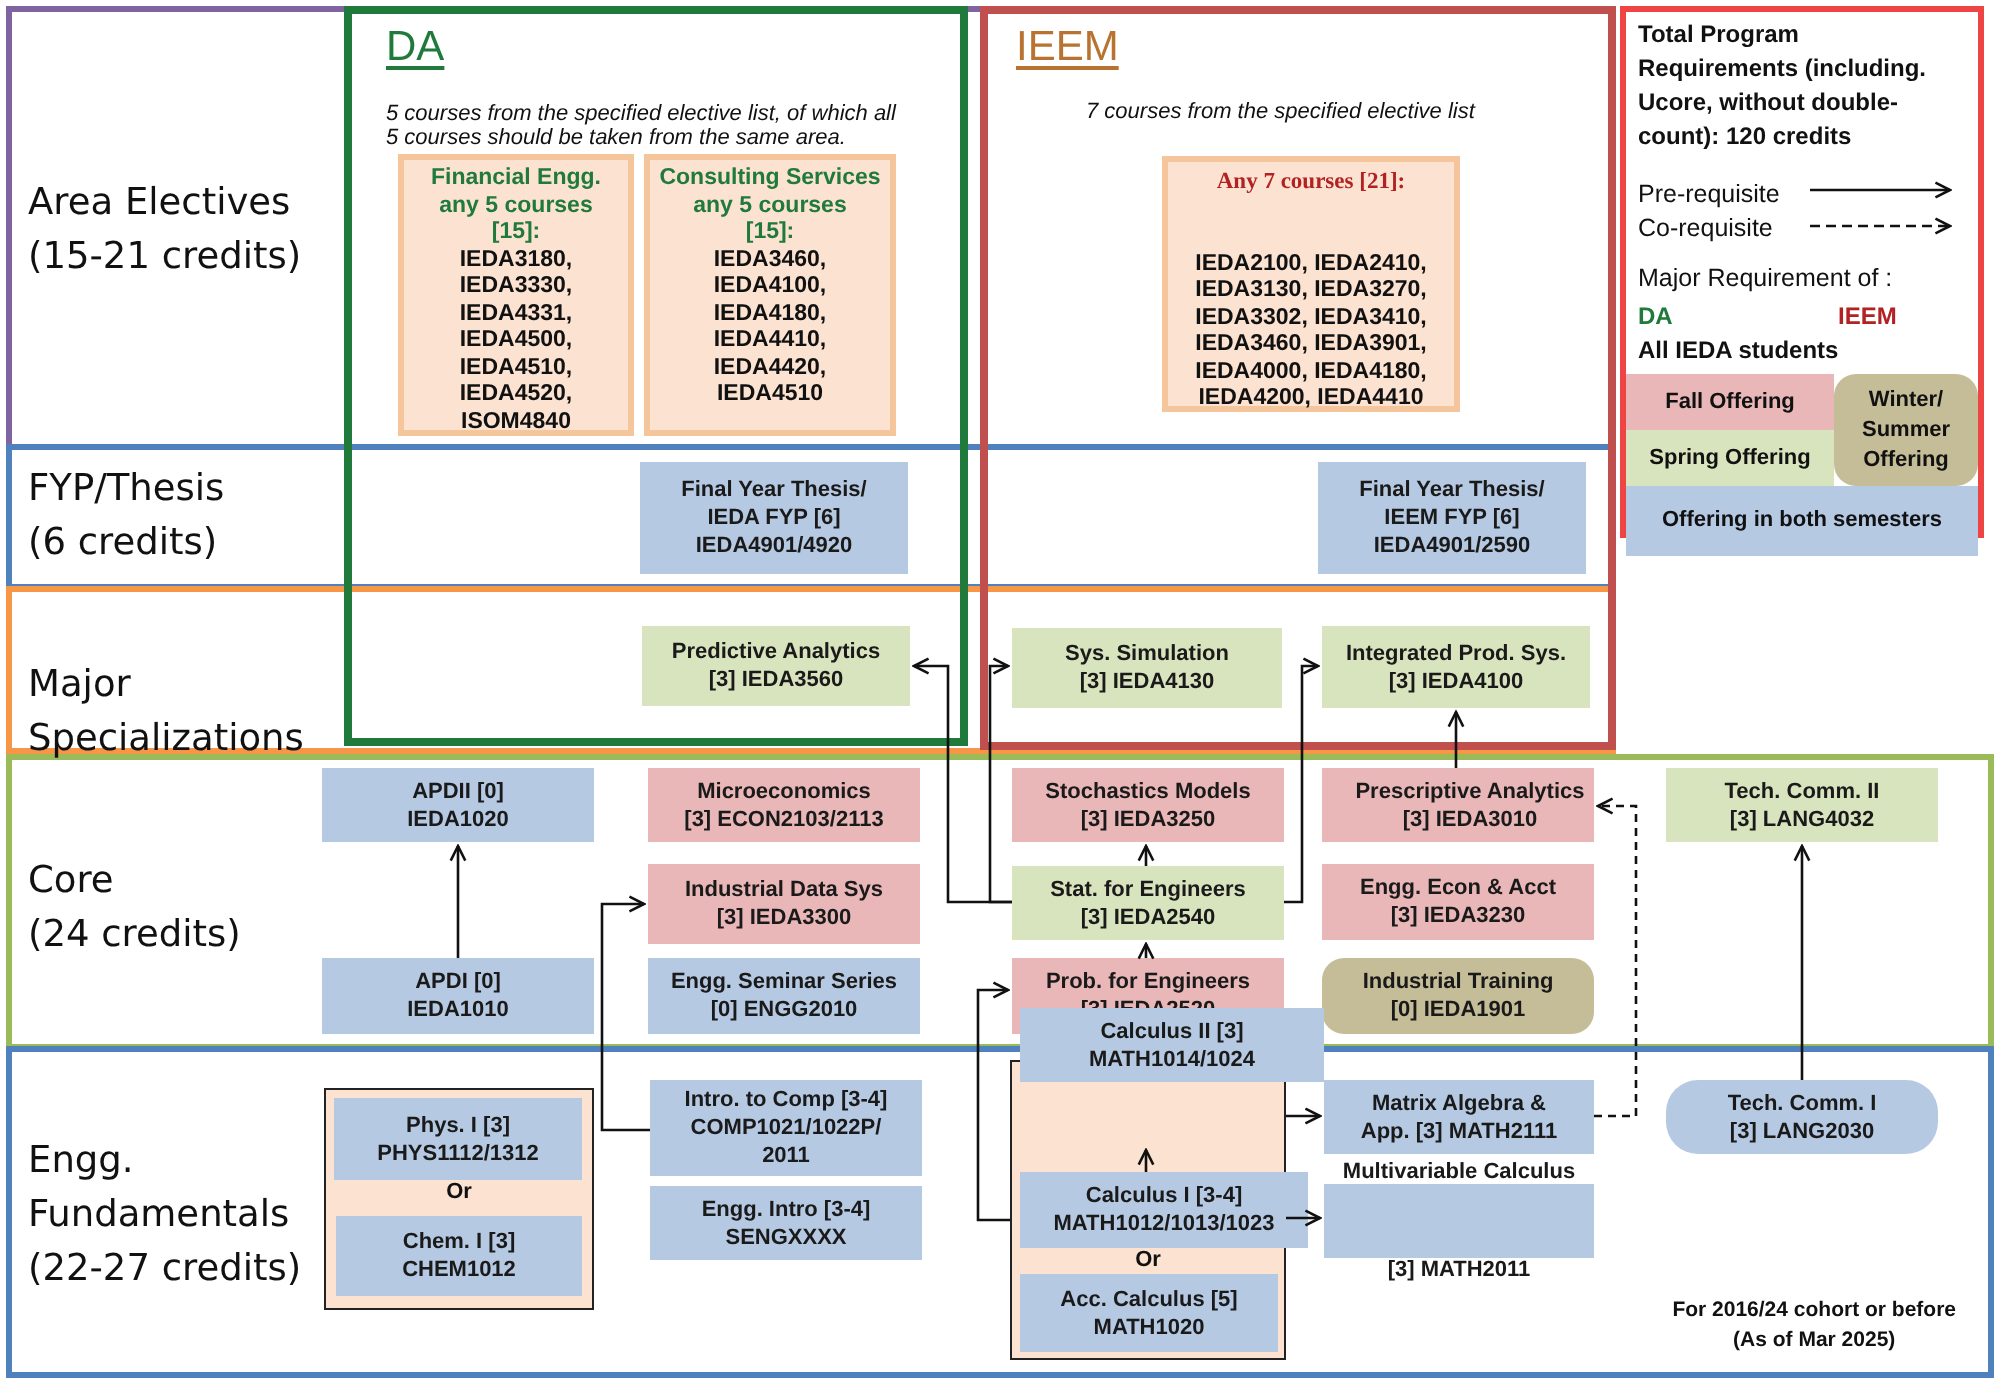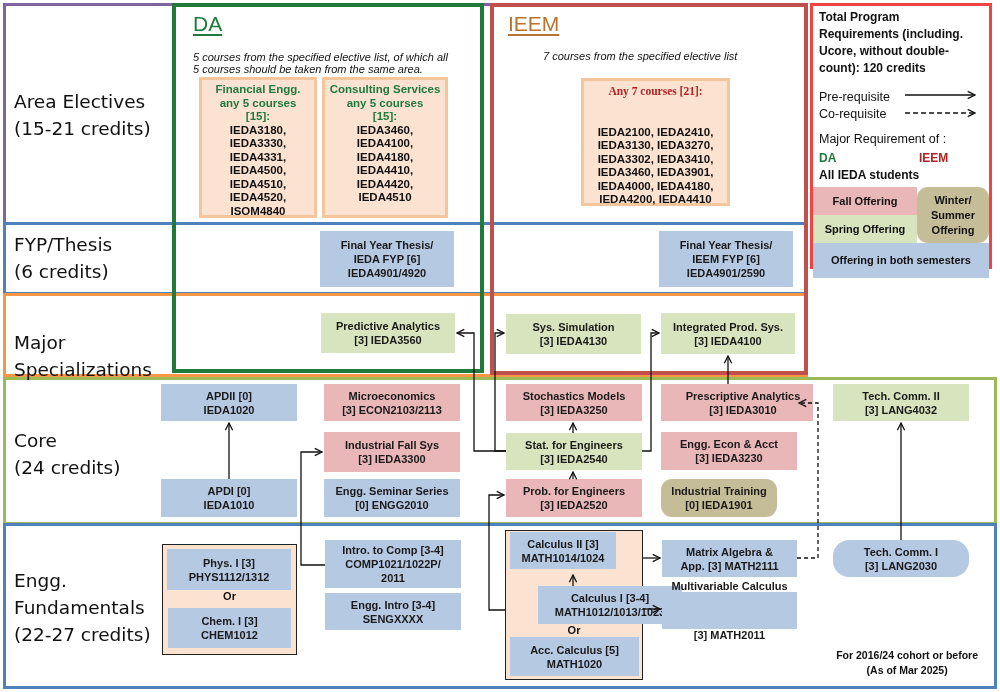--- a/index.html
+++ b/index.html
@@ -141,48 +141,48 @@
 </div>
 <div class="course c-blue" style="left:161px;top:479px;width:136px;height:38px;">
   <span>APDI [0]</span>
   <span>IEDA1010</span>
 </div>
 <div class="course c-pink" style="left:324px;top:384px;width:136px;height:37px;">
   <span>Microeconomics</span>
   <span>[3] ECON2103/2113</span>
 </div>
 <div class="course c-pink" style="left:324px;top:432px;width:136px;height:40px;">
-  <span>Industrial Fall Sys</span>
+  <span>Industrial Data Sys</span>
   <span>[3] IEDA3300</span>
 </div>
 <div class="course c-blue" style="left:324px;top:479px;width:136px;height:38px;">
   <span>Engg. Seminar Series</span>
   <span>[0] ENGG2010</span>
 </div>
 <div class="course c-pink" style="left:506px;top:384px;width:136px;height:37px;">
   <span>Stochastics Models</span>
   <span>[3] IEDA3250</span>
 </div>
 <div class="course c-green" style="left:506px;top:433px;width:136px;height:37px;">
   <span>Stat. for Engineers</span>
   <span>[3] IEDA2540</span>
 </div>
 <div class="course c-pink" style="left:506px;top:479px;width:136px;height:38px;">
   <span>Prob. for Engineers</span>
   <span>[3] IEDA2520</span>
 </div>
-<div class="course c-pink" style="left:661px;top:384px;width:152px;height:37px;padding-left:12px;">
+<div class="course c-pink" style="left:661px;top:384px;width:136px;height:37px;padding-left:12px;">
   <span>Prescriptive Analytics</span>
   <span>[3] IEDA3010</span>
 </div>
 <div class="course c-pink" style="left:661px;top:432px;width:136px;height:38px;">
   <span>Engg. Econ &amp; Acct</span>
   <span>[3] IEDA3230</span>
 </div>
-<div class="course c-tan" style="left:661px;top:479px;width:116px;height:38px;">
+<div class="course c-tan" style="left:661px;top:479px;width:136px;height:38px;">
   <span>Industrial Training</span>
   <span>[0] IEDA1901</span>
 </div>
 <div class="course c-green" style="left:833px;top:384px;width:136px;height:37px;">
   <span>Tech. Comm. II</span>
   <span>[3] LANG4032</span>
 </div>
 
 <div class="or-group" style="left:162px;top:544px;width:135px;height:111px;">
   <div class="or-label" style="top:45px;">Or</div>
@@ -201,25 +201,25 @@
   <span>2011</span>
 </div>
 <div class="course c-blue" style="left:325px;top:593px;width:136px;height:37px;">
   <span>Engg. Intro [3-4]</span>
   <span>SENGXXXX</span>
 </div>
 
 <div class="or-group" style="left:505px;top:530px;width:138px;height:150px;">
   <div class="or-label" style="top:93px;">Or</div>
 </div>
-<div class="course c-blue" style="left:510px;top:532px;width:106px;height:37px;justify-content:center;">
+<div class="course c-blue" style="left:510px;top:504px;width:152px;height:37px;justify-content:center;">
   <span>Calculus II [3]</span>
   <span>MATH1014/1024</span>
 </div>
-<div class="course c-blue" style="left:510px;top:586px;width:144px;height:38px;margin-left:28px;">
+<div class="course c-blue" style="left:510px;top:586px;width:144px;height:38px;">
   <span>Calculus I [3-4]</span>
   <span>MATH1012/1013/1023</span>
 </div>
 <div class="course c-blue" style="left:510px;top:637px;width:129px;height:39px;">
   <span>Acc. Calculus [5]</span>
   <span>MATH1020</span>
 </div>
 <div class="course c-blue" style="left:662px;top:540px;width:135px;height:37px;">
   <span>Matrix Algebra &amp;</span>
   <span>App. [3] MATH2111</span>

